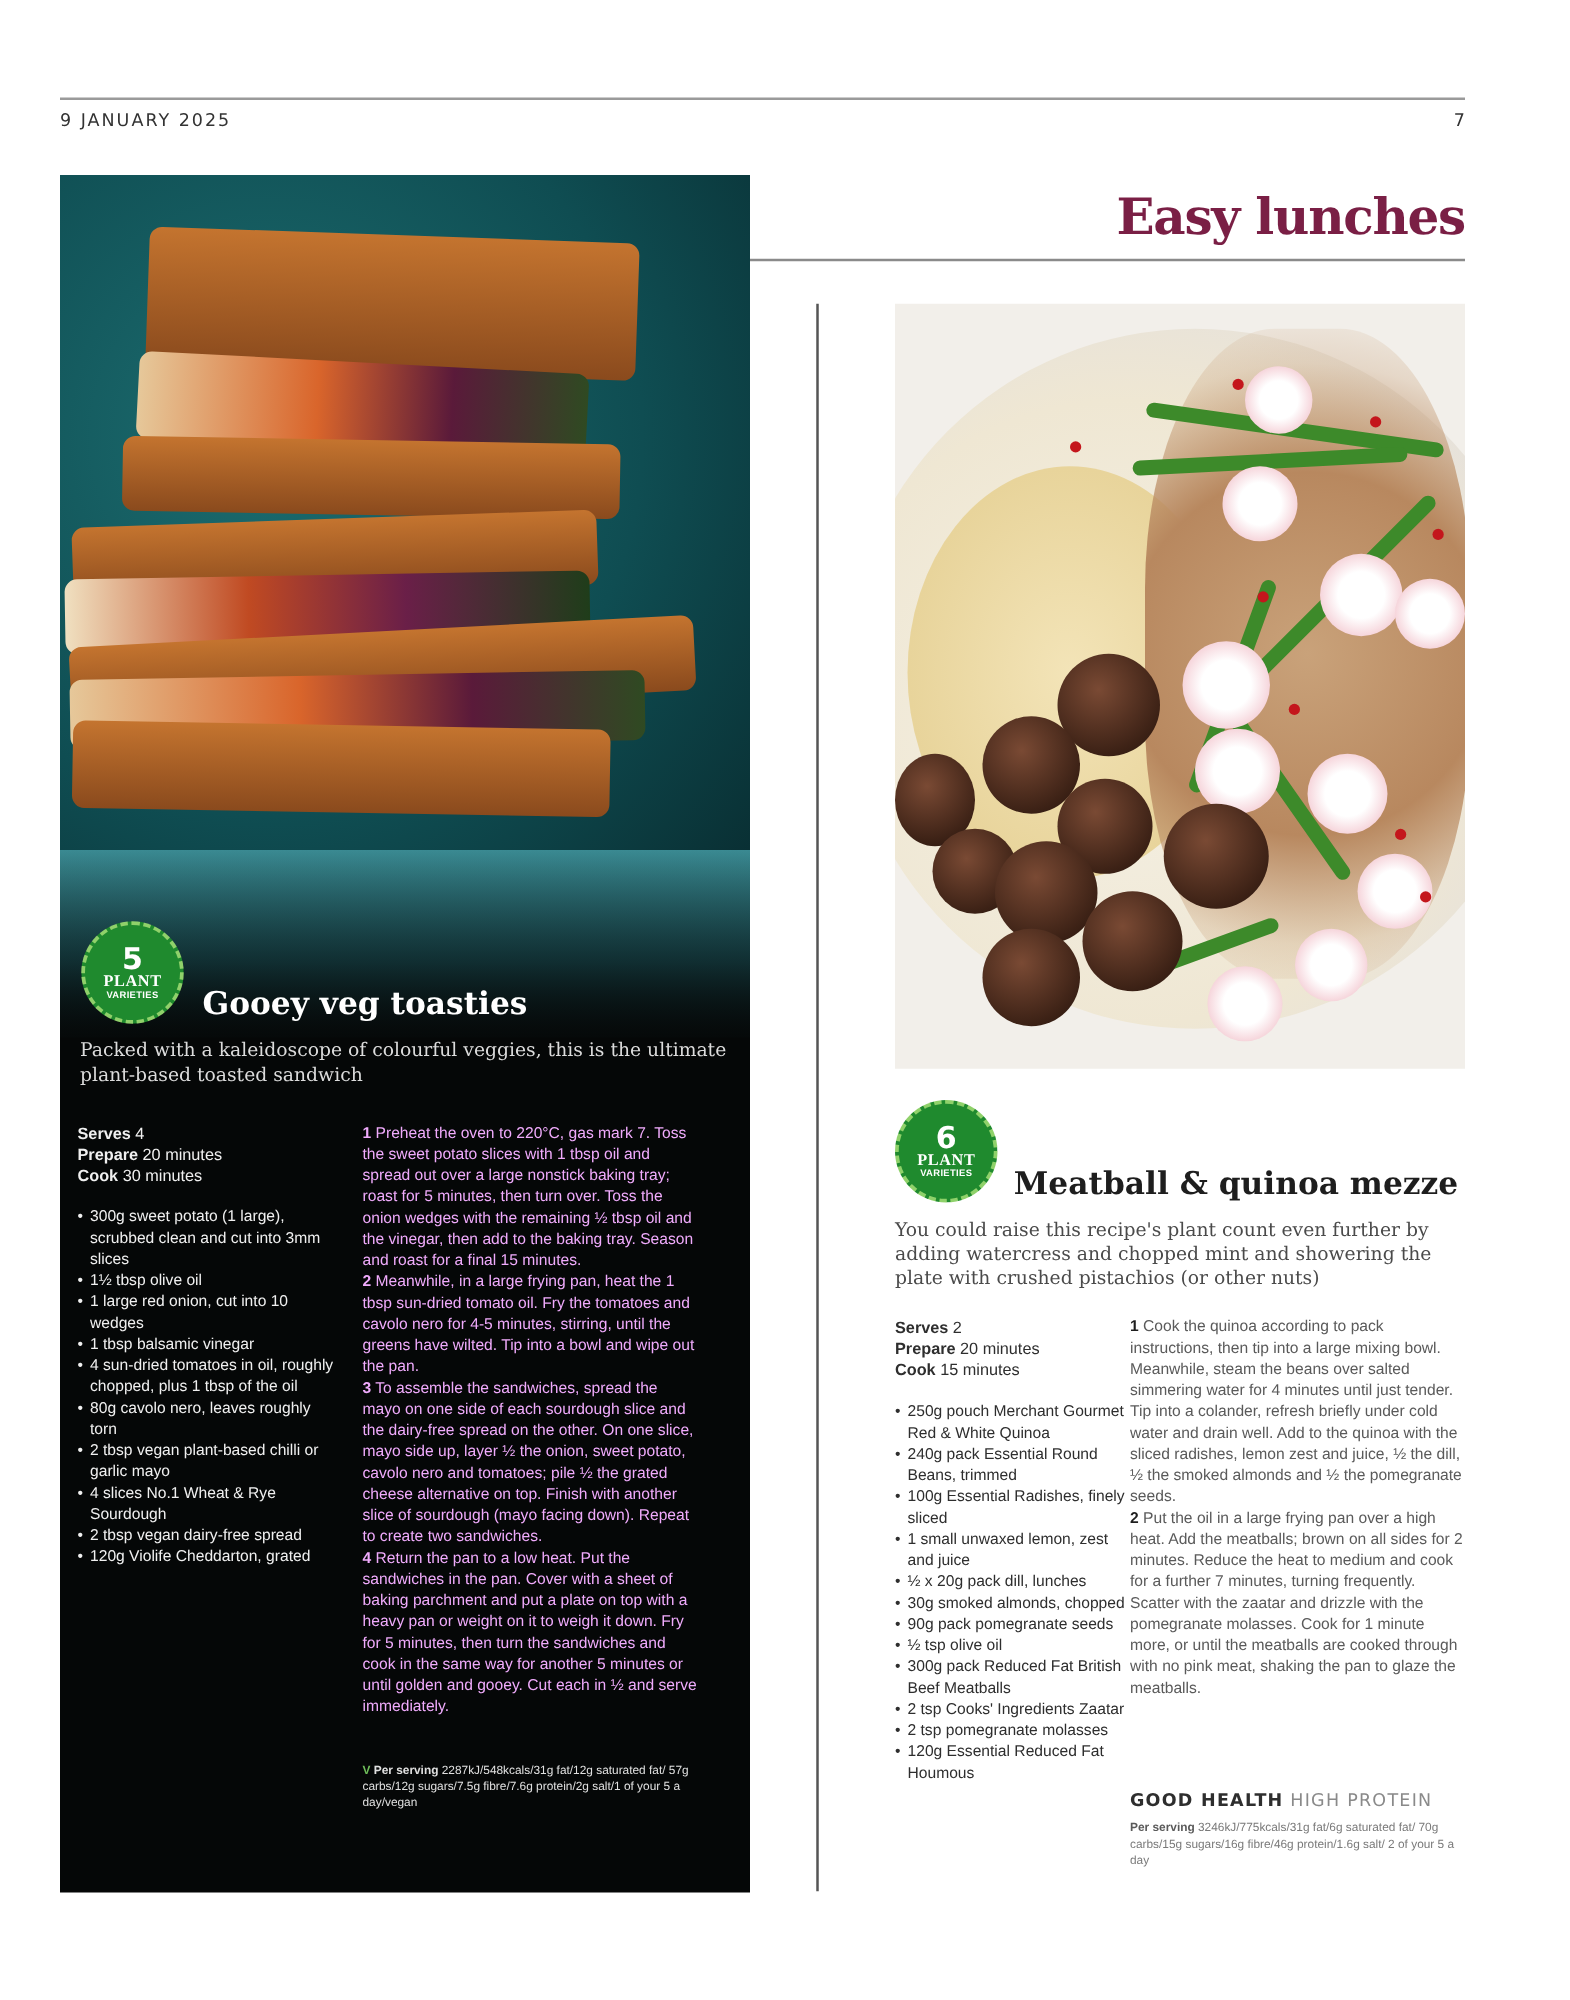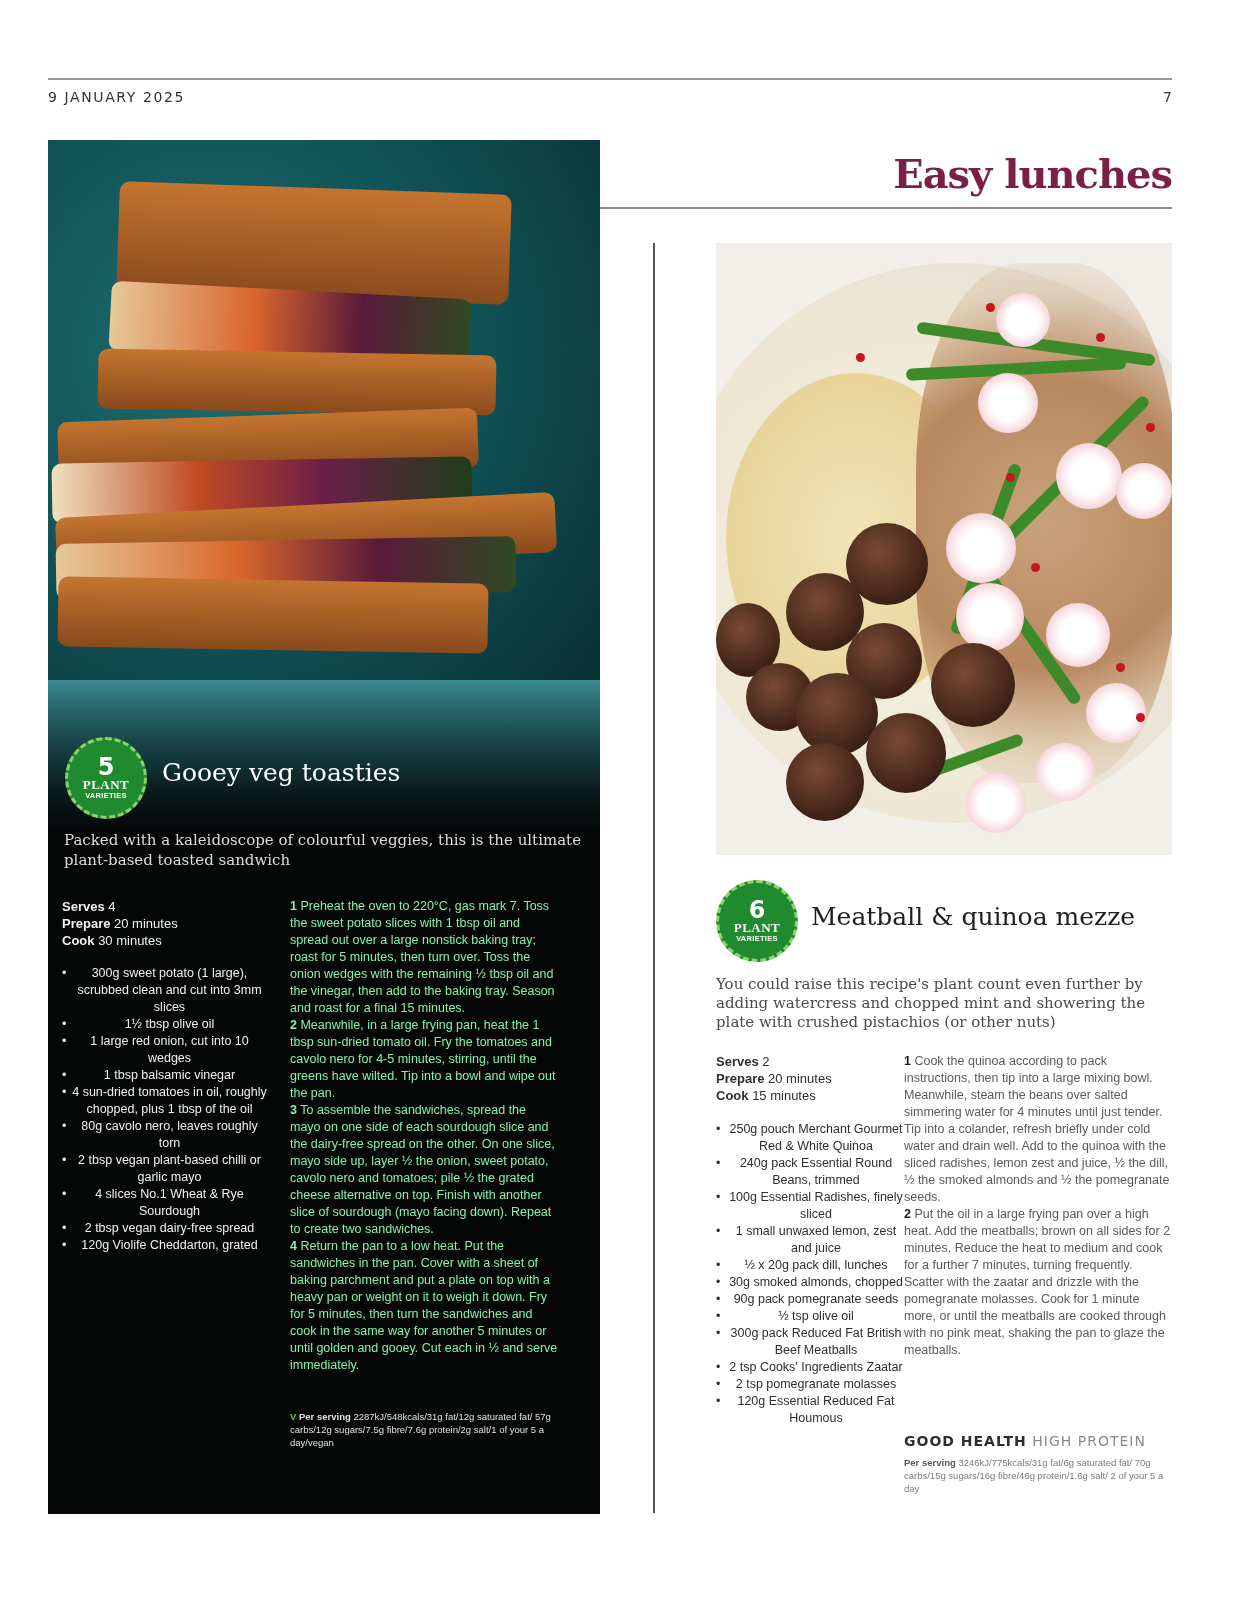--- a/index.html
+++ b/index.html
@@ -22,36 +22,36 @@
     .sandwich { position: absolute; border-radius: 10px; }
     .s-bread { background: linear-gradient(#c4742f, #8a4a1d); }
     .s-fill-a { background: linear-gradient(90deg, #e6c89a, #d9652b 40%, #5a1a3a 70%, #2f4a22); }
     .s-fill-b { background: linear-gradient(90deg, #f0e0c0, #c04a22 35%, #6a1f48 65%, #1f3d1a); }
 
     .badge { position: absolute; width: 82px; height: 82px; border-radius: 50%; background: #1f8a2e; border: 3px dashed #8fd16a; display: flex; flex-direction: column; align-items: center; justify-content: center; color: #fff; text-align: center; }
     .badge .num { font-size: 24px; font-weight: bold; line-height: 22px; font-family: "DejaVu Sans", sans-serif; }
     .badge .w1 { font-size: 13px; font-weight: bold; line-height: 13px; letter-spacing: 0.5px; font-family: Liberation Serif, serif; }
     .badge .w2 { font-size: 7.5px; font-weight: bold; line-height: 9px; letter-spacing: 0.3px; }
 
-    .recipe-title { position: absolute; font-family: "DejaVu Serif", serif; font-weight: normal; }
+    .recipe-title { position: absolute; font-family: "DejaVu Serif", serif; font-weight: bold; margin-top: 30px; }
     .left-title { left: 114px; top: 618px; font-size: 25px; color: #ffffff; }
     .left-intro { position: absolute; left: 16px; top: 690px; width: 520px; font-family: "DejaVu Serif", serif; font-size: 15px; line-height: 20px; color: #dcdcdc; }
 
     .meta { position: absolute; font-size: 13px; line-height: 17px; }
     .meta b { font-weight: bold; }
     .left-meta { left: 14px; top: 758px; color: #f0f0f0; }
 
     ul.ingredients { position: absolute; list-style: none; font-size: 12.5px; line-height: 17px; }
-    ul.ingredients li { position: relative; padding-left: 10px; text-align: center; }
+    ul.ingredients li { position: relative; padding-left: 10px; }
     ul.ingredients li::before { content: "•"; position: absolute; left: 0; top: 0; }
     .left-ingr { left: 14px; top: 825px; width: 205px; color: #f0f0f0; }
 
     .method { position: absolute; font-size: 12.5px; line-height: 17px; }
     .method p b { font-weight: bold; }
-    .left-method { left: 242px; top: 758px; width: 268px; color: #86efac; }
+    .left-method { left: 242px; top: 758px; width: 268px; color: #f0abfc; }
 
     .nutrition { position: absolute; font-size: 9.5px; line-height: 13px; }
     .left-nutrition { left: 242px; top: 1270px; width: 275px; color: #e0e0e0; }
     .left-nutrition .v { color: #6fbf5a; font-weight: bold; }
 
     
     .photo-right { position: absolute; left: 716px; top: 243px; width: 456px; height: 612px; background: #f2efea; overflow: hidden; }
     .plate { position: absolute; left: -40px; top: 20px; width: 560px; height: 560px; border-radius: 50%; background: radial-gradient(circle at 40% 55%, #f5f1e6 0%, #efe7d3 55%, #e7e2da 75%, #f3f1ee 100%); }
     .houmous { position: absolute; left: 10px; top: 130px; width: 260px; height: 330px; border-radius: 50%; background: radial-gradient(ellipse at 50% 50%, #f3e4b8, #e8d49b 70%, #efe3c2); }
     .quinoa { position: absolute; left: 200px; top: 20px; width: 260px; height: 520px; border-radius: 40%; background: radial-gradient(circle, #c9a27a 0%, #b8885f 50%, rgba(200,160,120,0.3) 80%, transparent 100%); }

